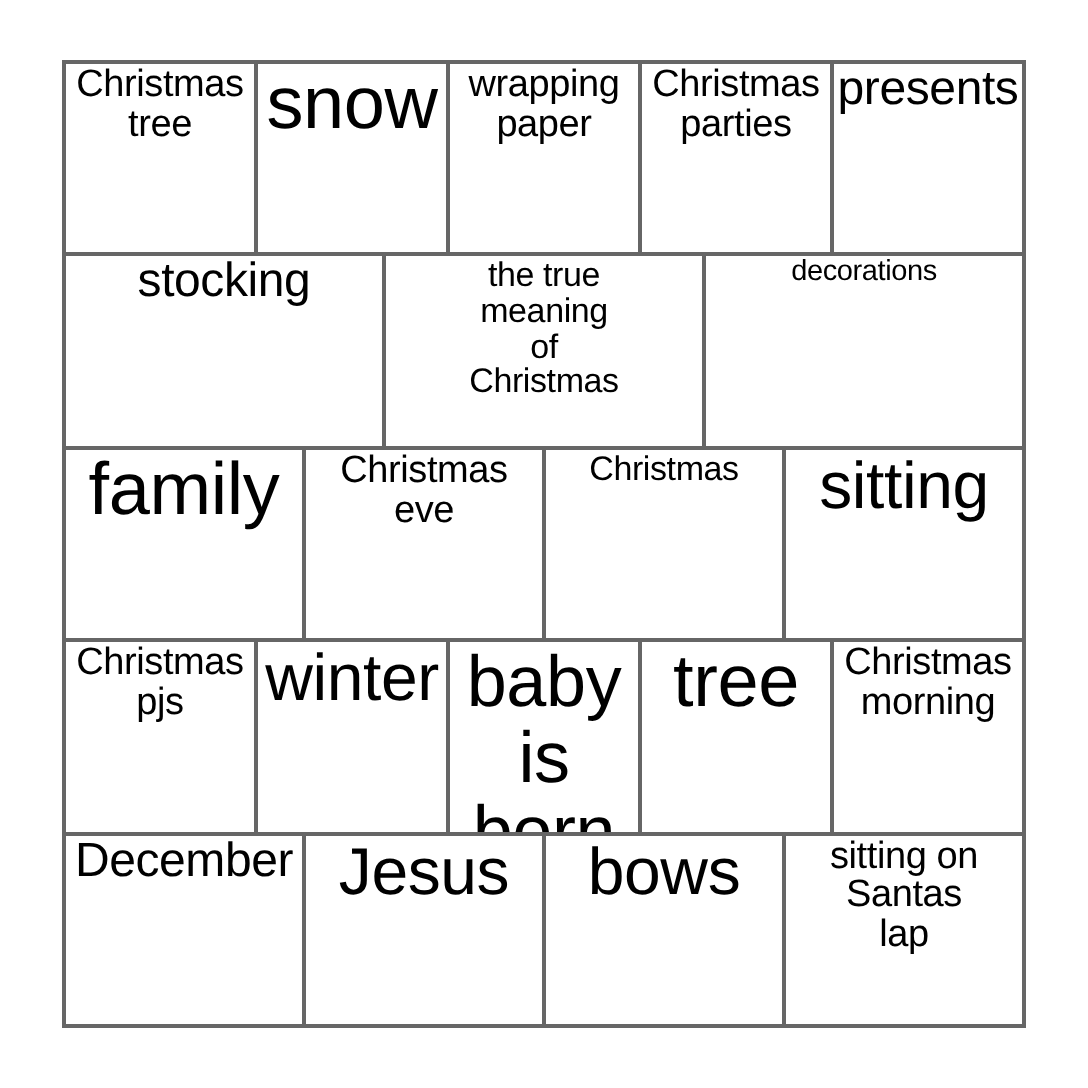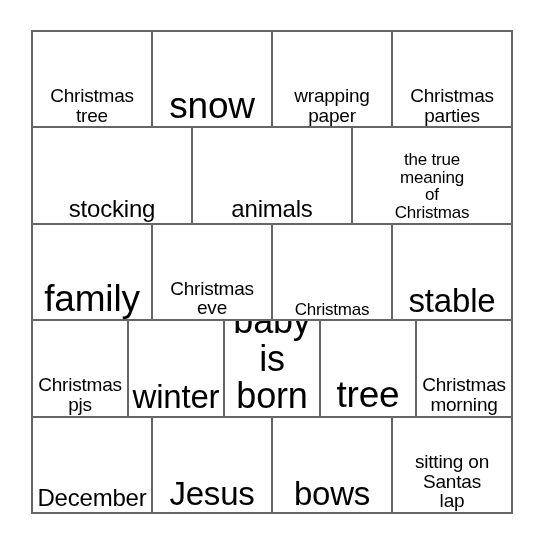--- a/index.html
+++ b/index.html
@@ -33,21 +33,21 @@
     flex: 1 1 0;
     min-height: 0;
   }
 
   .bingo-cell {
     flex: 1 1 0;
     box-sizing: border-box;
     border-right: 2px solid #666666;
     border-bottom: 2px solid #666666;
     display: flex;
-    align-items: flex-end;
+    align-items: flex-start;
     justify-content: center;
     text-align: center;
     padding: 1px 2px;
     overflow: hidden;
     background: #ffffff;
   }
 
   .cell-text {
     display: block;
     line-height: 1.04;
@@ -77,48 +77,51 @@
         <span class="cell-text">snow</span>
       </div>
       <div class="bingo-cell fs-s">
         <span class="cell-text">wrapping
 paper</span>
       </div>
       <div class="bingo-cell fs-s">
         <span class="cell-text">Christmas
 parties</span>
       </div>
+      <div class="bingo-cell fs-m">
+        <span class="cell-text">presents</span>
+      </div>
     </div>
     <div class="bingo-row">
       <div class="bingo-cell fs-m">
         <span class="cell-text">stocking</span>
-      </div>
-      <div class="bingo-cell fs-m">
-        <span class="cell-text">animals</span>
       </div>
       <div class="bingo-cell fs-xs">
         <span class="cell-text">the true
 meaning
 of
 Christmas</span>
+      </div>
+      <div class="bingo-cell fs-xxs">
+        <span class="cell-text">decorations</span>
       </div>
     </div>
     <div class="bingo-row">
       <div class="bingo-cell fs-xxl">
         <span class="cell-text">family</span>
       </div>
       <div class="bingo-cell fs-s">
         <span class="cell-text">Christmas
 eve</span>
       </div>
       <div class="bingo-cell fs-xs">
         <span class="cell-text">Christmas</span>
       </div>
       <div class="bingo-cell fs-xl">
-        <span class="cell-text">stable</span>
+        <span class="cell-text">sitting</span>
       </div>
     </div>
     <div class="bingo-row">
       <div class="bingo-cell fs-s">
         <span class="cell-text">Christmas
 pjs</span>
       </div>
       <div class="bingo-cell fs-xl">
         <span class="cell-text">winter</span>
       </div>

